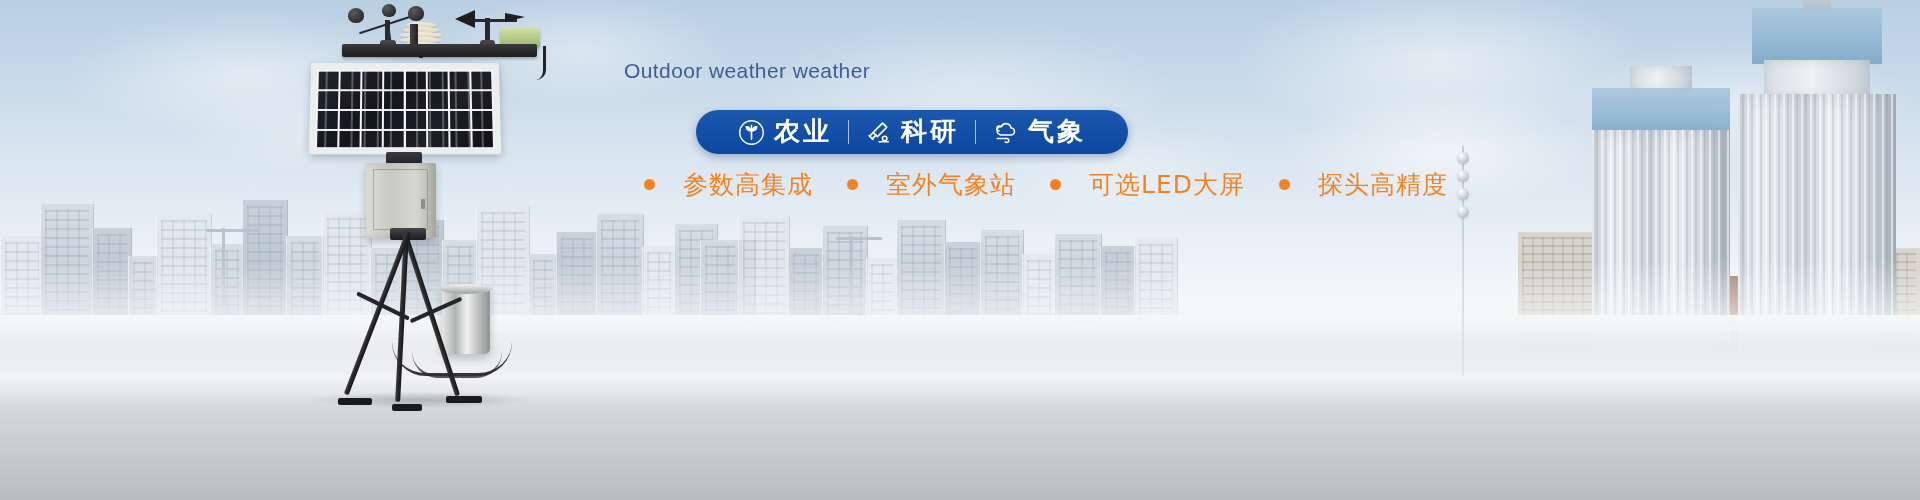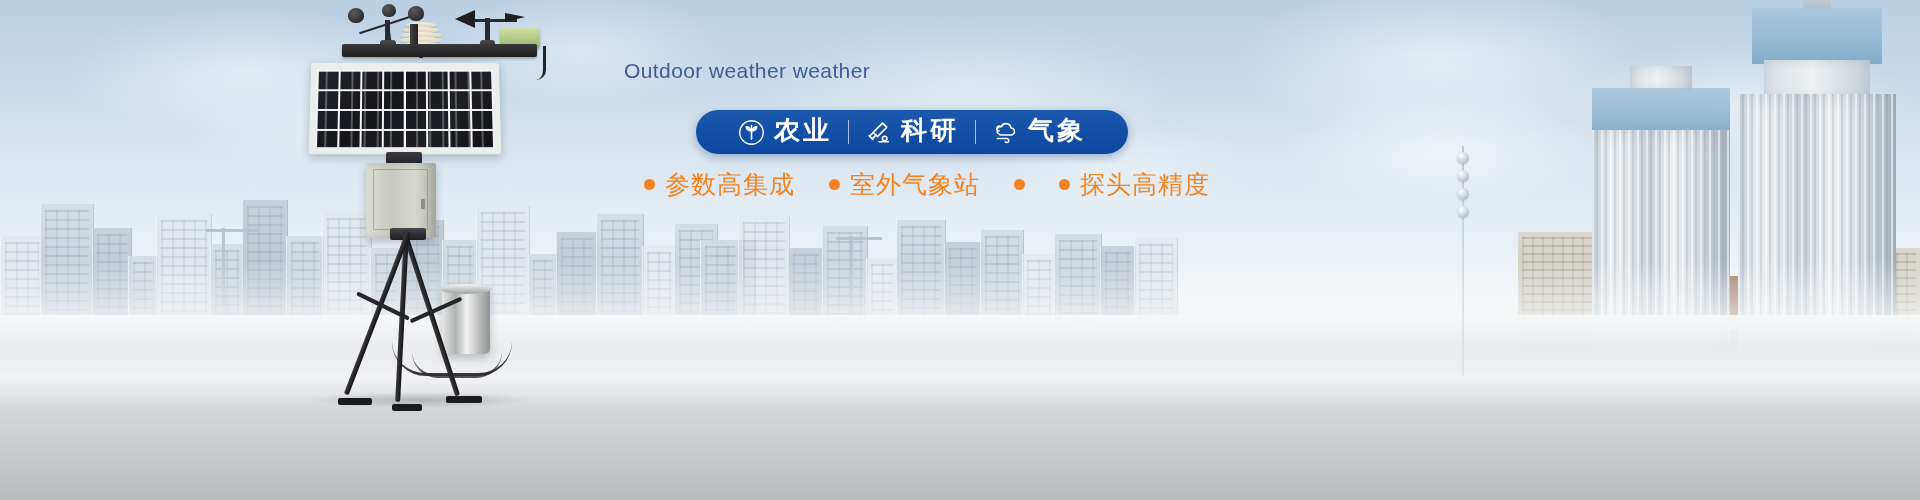--- a/index.html
+++ b/index.html
@@ -274,30 +274,30 @@
   .pill {
     display:inline-flex; align-items:center; gap:0;
     margin-top:20px; margin-left:72px;
     background:linear-gradient(to bottom,#1a58ad,#0d47a0);
     border-radius:26px; padding:7px 26px; height:44px;
     box-shadow:0 3px 8px rgba(25,60,120,.35);
   }
   .pill .seg { display:flex; align-items:center; gap:9px; padding:0 16px; }
   .pill .seg .txt {
     color:#ffffff; font-size:26px; font-weight:bold; letter-spacing:3px; line-height:1;
-    font-family:Liberation Mono, monospace;
+    font-family:Liberation Serif, serif;
   }
   .pill .divider { width:1px; height:24px; background:rgba(255,255,255,.65); }
   .pill svg { display:block; }
 
   .bullets {
     display:flex; align-items:center; gap:34px;
     margin-top:18px; margin-left:20px;
   }
-  .bullets .b { display:flex; align-items:center; gap:10px; }
+  .bullets .b { display:flex; align-items:center; gap:28px; }
   .bullets .dot { width:11px; height:11px; border-radius:50%; background:#f5821f; flex:0 0 auto; }
   .bullets .blabel {
     color:#f5821f; font-size:25px; font-weight:normal; letter-spacing:1px; line-height:1;
     white-space:nowrap;
     font-family:"DejaVu Sans","Liberation Sans", sans-serif;
   }
 </style>
 </head>
 <body>
 
@@ -514,20 +514,21 @@
       <div class="b">
         <span class="dot"></span>
         <span class="blabel">参数高集成</span>
       </div>
       <div class="b">
         <span class="dot"></span>
         <span class="blabel">室外气象站</span>
       </div>
       <div class="b">
         <span class="dot"></span>
+        <span class="blabel">可选LED大屏</span>
       </div>
       <div class="b">
         <span class="dot"></span>
         <span class="blabel">探头高精度</span>
       </div>
     </div>
 
   </div>
 </div>
 

